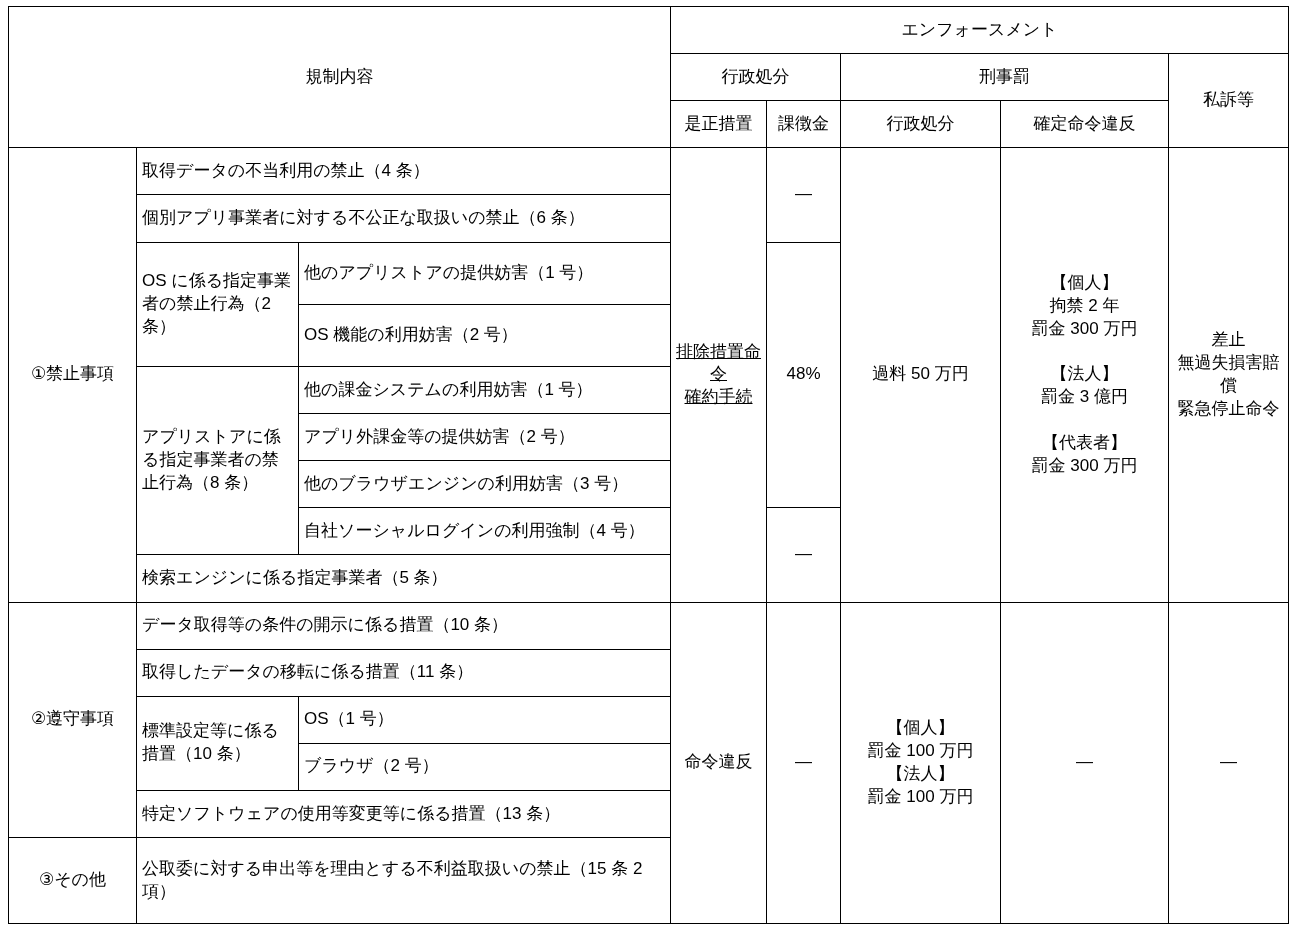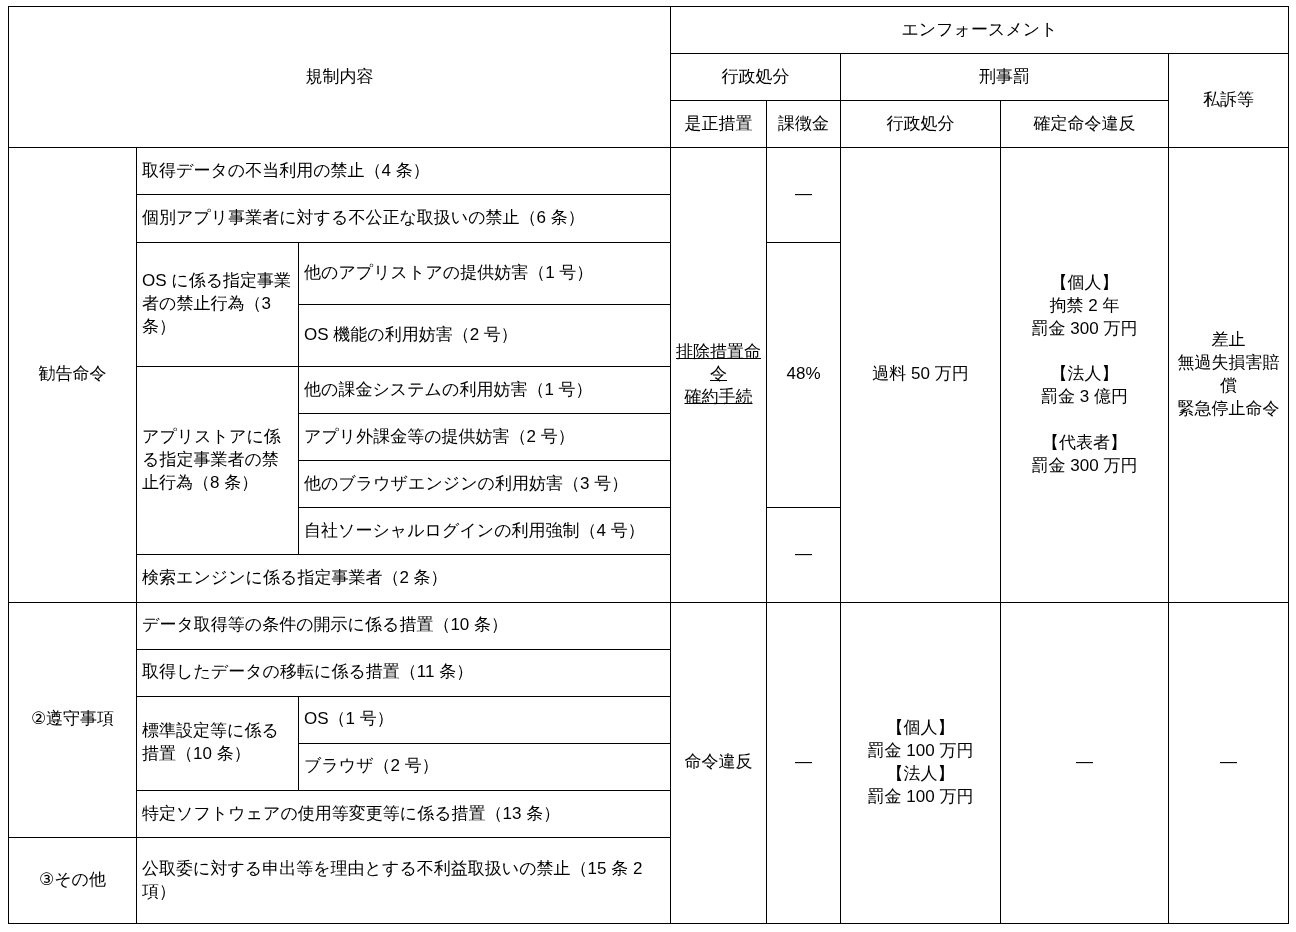--- a/index.html
+++ b/index.html
@@ -75,21 +75,21 @@
       <td class="ctr bold" rowspan="2">私訴等</td>
     </tr>
     <tr>
       <td class="ctr">是正措置</td>
       <td class="ctr">課徴金</td>
       <td class="ctr">行政処分</td>
       <td class="ctr">確定命令違反</td>
     </tr>
 
     <tr>
-      <td class="ctr bold" rowspan="9">勧告命令</td>
+      <td class="ctr bold" rowspan="9">①禁止事項</td>
       <td class="lft" colspan="2">取得データの不当利用の禁止（4 条）</td>
       <td class="ctr" rowspan="9" style="white-space: pre-line; text-decoration: underline;">排除措置命令
 確約手続</td>
       <td class="ctr" rowspan="2">—</td>
       <td class="ctr" rowspan="9">過料 50 万円</td>
       <td class="ctr" rowspan="9" style="white-space: pre-line;">【個人】
 拘禁 2 年
 罰金 300 万円
 
 【法人】
@@ -100,21 +100,21 @@
       <td class="ctr" rowspan="9" style="white-space: pre-line;">差止
 無過失損害賠償
 緊急停止命令</td>
     </tr>
 
     <tr>
       <td class="lft" colspan="2">個別アプリ事業者に対する不公正な取扱いの禁止（6 条）</td>
     </tr>
 
     <tr>
-      <td class="lft" rowspan="2">OS に係る指定事業者の禁止行為（3 条）</td>
+      <td class="lft" rowspan="2">OS に係る指定事業者の禁止行為（2 条）</td>
       <td class="lft">他のアプリストアの提供妨害（1 号）</td>
       <td class="ctr" rowspan="5">48%</td>
     </tr>
 
     <tr>
       <td class="lft">OS 機能の利用妨害（2 号）</td>
     </tr>
 
     <tr>
       <td class="lft" rowspan="4">アプリストアに係る指定事業者の禁止行為（8 条）</td>
@@ -128,21 +128,21 @@
     <tr>
       <td class="lft">他のブラウザエンジンの利用妨害（3 号）</td>
     </tr>
 
     <tr>
       <td class="lft">自社ソーシャルログインの利用強制（4 号）</td>
       <td class="ctr" rowspan="2">—</td>
     </tr>
 
     <tr>
-      <td class="lft" colspan="2">検索エンジンに係る指定事業者（2 条）</td>
+      <td class="lft" colspan="2">検索エンジンに係る指定事業者（5 条）</td>
     </tr>
 
     <tr>
       <td class="ctr bold" rowspan="5">②遵守事項</td>
       <td class="lft" colspan="2">データ取得等の条件の開示に係る措置（10 条）</td>
       <td class="ctr" rowspan="6">命令違反</td>
       <td class="ctr" rowspan="6">—</td>
       <td class="ctr" rowspan="6" style="white-space: pre-line;">【個人】
 罰金 100 万円
 【法人】

